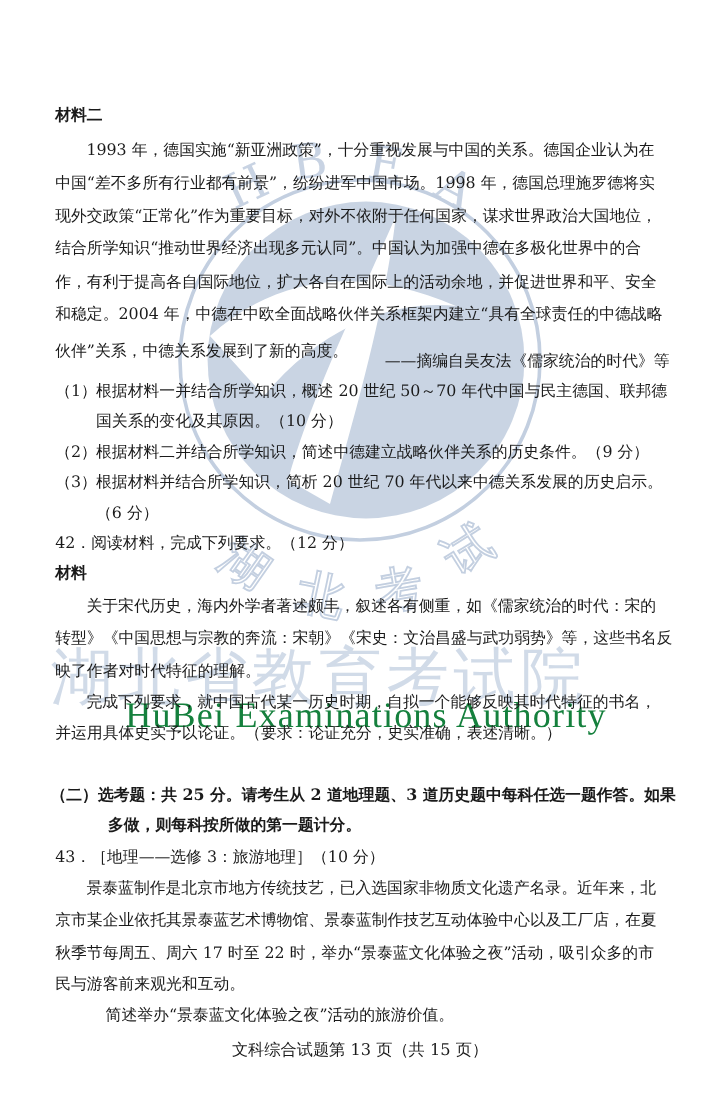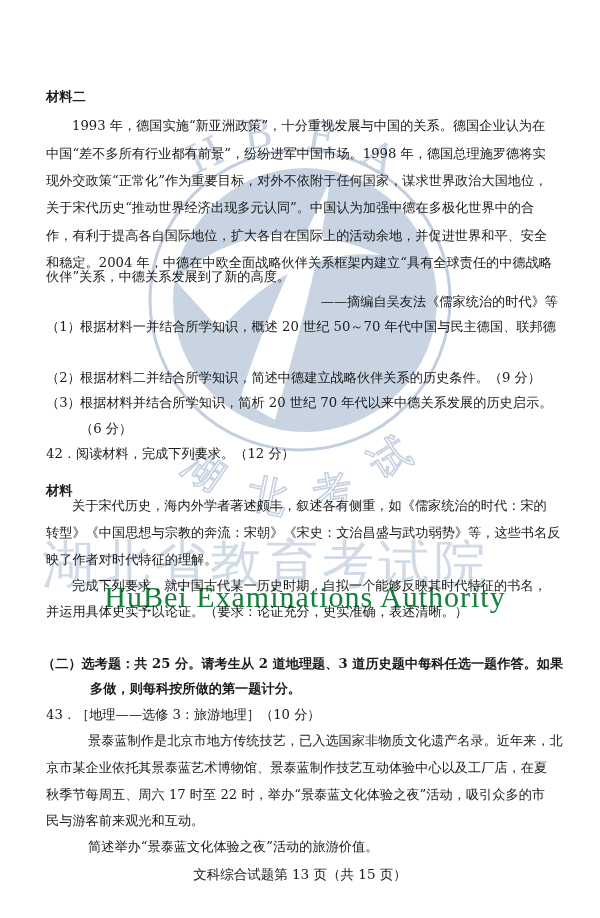--- a/index.html
+++ b/index.html
@@ -97,53 +97,54 @@
   <div class="wm-en">HuBei Examinations Authority</div>
 </div>
 
 <div class="page">
 
   <div class="line bold" style="top:88px;">材料二</div>
 
   <div class="line indent" style="top:117px;">1993 年，德国实施“新亚洲政策”，十分重视发展与中国的关系。德国企业认为在</div>
   <div class="line" style="top:145px;">中国“差不多所有行业都有前景”，纷纷进军中国市场。1998 年，德国总理施罗德将实</div>
   <div class="line" style="top:172px;">现外交政策“正常化”作为重要目标，对外不依附于任何国家，谋求世界政治大国地位，</div>
-  <div class="line" style="top:199px;">关于宋代历史“推动世界经济出现多元认同”。中国认为加强中德在多极化世界中的合</div>
+  <div class="line" style="top:199px;">结合所学知识“推动世界经济出现多元认同”。中国认为加强中德在多极化世界中的合</div>
   <div class="line" style="top:227px;">作，有利于提高各自国际地位，扩大各自在国际上的活动余地，并促进世界和平、安全</div>
   <div class="line" style="top:254px;">和稳定。2004 年，中德在中欧全面战略伙伴关系框架内建立“具有全球责任的中德战略</div>
-  <div class="line" style="top:268px;">伙伴”关系，中德关系发展到了新的高度。</div>
+  <div class="line" style="top:285px;">伙伴”关系，中德关系发展到了新的高度。</div>
 
   <div class="line right" style="top:293px;">——摘编自吴友法《儒家统治的时代》等</div>
 
   <div class="line" style="top:318px; left:46px;">（1）</div>
   <div class="line hang" style="top:318px;">根据材料一并结合所学知识，概述 20 世纪 50～70 年代中国与民主德国、联邦德</div>
+  <div class="line hang" style="top:343px;">国关系的变化及其原因。（10 分）</div>
 
   <div class="line" style="top:369px; left:46px;">（2）</div>
   <div class="line hang" style="top:369px;">根据材料二并结合所学知识，简述中德建立战略伙伴关系的历史条件。（9 分）</div>
 
   <div class="line" style="top:394px; left:46px;">（3）</div>
   <div class="line hang" style="top:394px;">根据材料并结合所学知识，简析 20 世纪 70 年代以来中德关系发展的历史启示。</div>
   <div class="line hang" style="top:420px;">（6 分）</div>
 
   <div class="line" style="top:445px;">42．阅读材料，完成下列要求。（12 分）</div>
-  <div class="line bold" style="top:482px;">材料</div>
+  <div class="line bold" style="top:470px;">材料</div>
 
   <div class="line indent" style="top:497px;">关于宋代历史，海内外学者著述颇丰，叙述各有侧重，如《儒家统治的时代：宋的</div>
   <div class="line" style="top:524px;">转型》《中国思想与宗教的奔流：宋朝》《宋史：文治昌盛与武功弱势》等，这些书名反</div>
   <div class="line" style="top:551px;">映了作者对时代特征的理解。</div>
 
   <div class="line indent" style="top:577px;">完成下列要求，就中国古代某一历史时期，自拟一个能够反映其时代特征的书名，</div>
   <div class="line" style="top:603px;">并运用具体史实予以论证。（要求：论证充分，史实准确，表述清晰。）</div>
 
   <div class="line bold" style="top:655px; left:42px;">（二）选考题：共 25 分。请考生从 2 道地理题、3 道历史题中每科任选一题作答。如果</div>
   <div class="line bold" style="top:680px; left:90px;">多做，则每科按所做的第一题计分。</div>
 
   <div class="line" style="top:706px;">43．［地理——选修 3：旅游地理］（10 分）</div>
 
-  <div class="line indent" style="top:732px;margin-left:16px;">景泰蓝制作是北京市地方传统技艺，已入选国家非物质文化遗产名录。近年来，北</div>
+  <div class="line indent" style="top:732px;">景泰蓝制作是北京市地方传统技艺，已入选国家非物质文化遗产名录。近年来，北</div>
   <div class="line" style="top:759px;text-align:right;">京市某企业依托其景泰蓝艺术博物馆、景泰蓝制作技艺互动体验中心以及工厂店，在夏</div>
   <div class="line" style="top:786px;">秋季节每周五、周六 17 时至 22 时，举办“景泰蓝文化体验之夜”活动，吸引众多的市</div>
   <div class="line" style="top:812px;">民与游客前来观光和互动。</div>
 
   <div class="line indent" style="top:838px;margin-left:16px;">简述举办“景泰蓝文化体验之夜”活动的旅游价值。</div>
 
   <div class="footer" style="top:866px;">文科综合试题第 13 页（共 15 页）</div>
 </div>
 
 </body></html>

